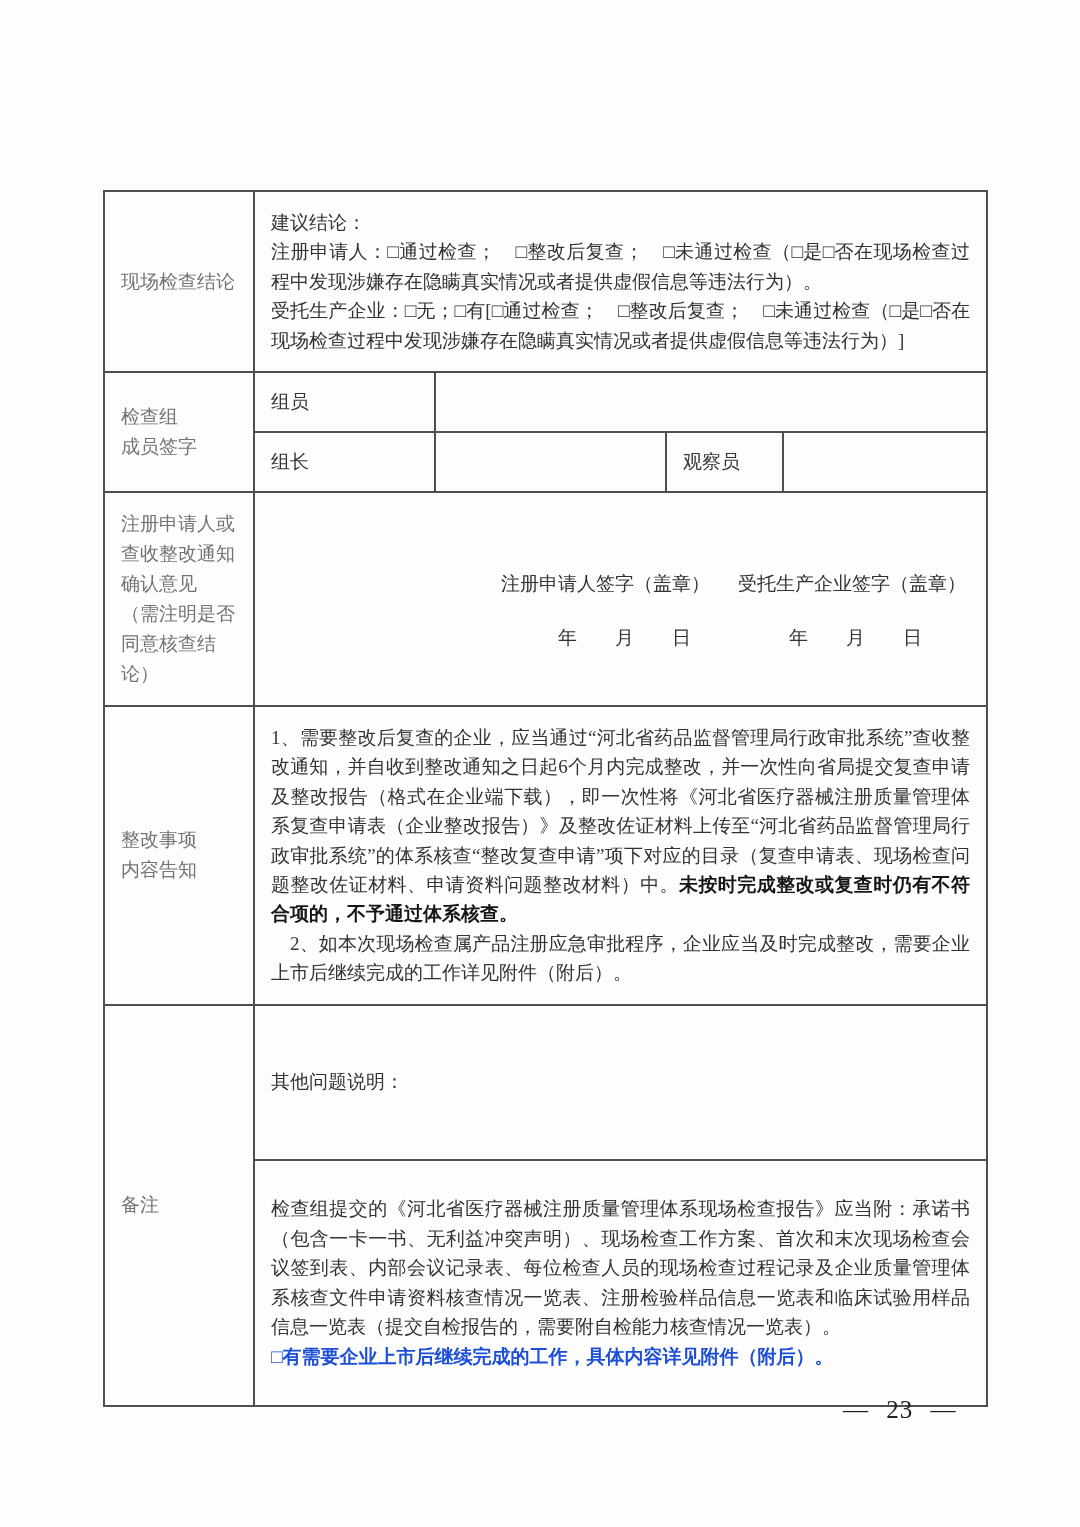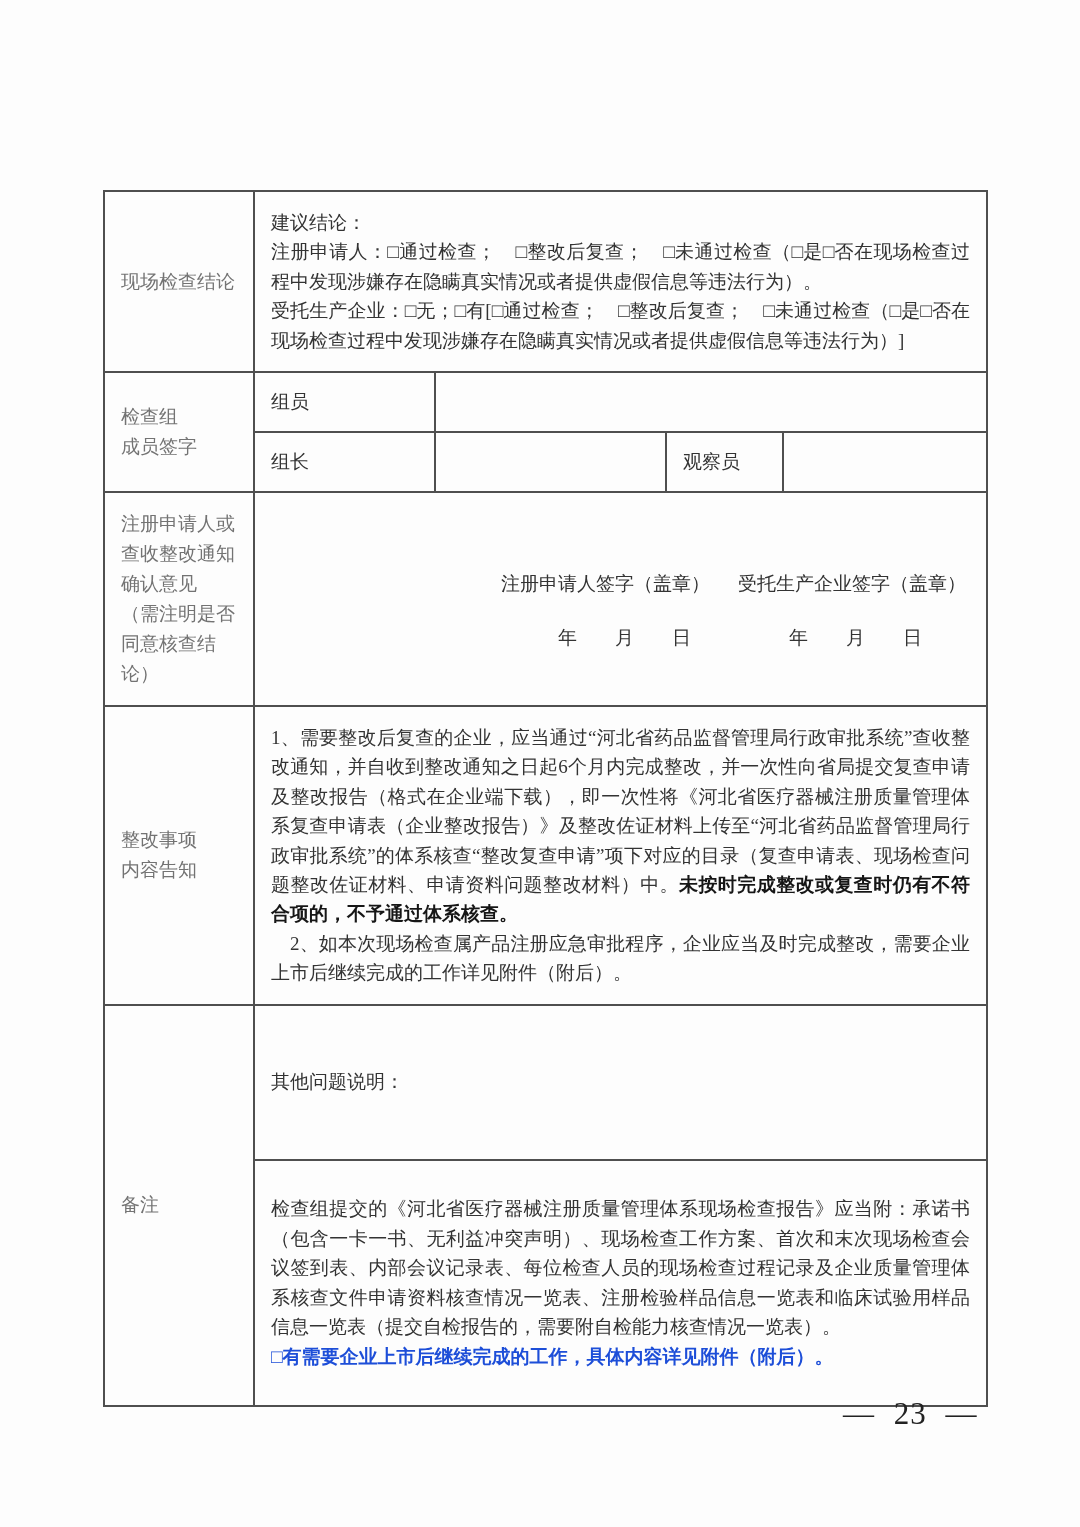--- a/index.html
+++ b/index.html
@@ -60,21 +60,21 @@
     padding:20px 8px 4px 10px;
     vertical-align:top;
   }
   .remarks-bottom{
     padding:6px 8px 2px 10px;
     line-height:29.4px;
   }
   .page-number{
     position:absolute;
     left:843px;top:1396px;
-    font-size:31px;
+    font-size:25px;
     color:#222222;
     letter-spacing:1px;
     word-spacing:10px;
     white-space:nowrap;
   }
 </style>
 </head>
 <body>
 
 <table class="doc-table">

